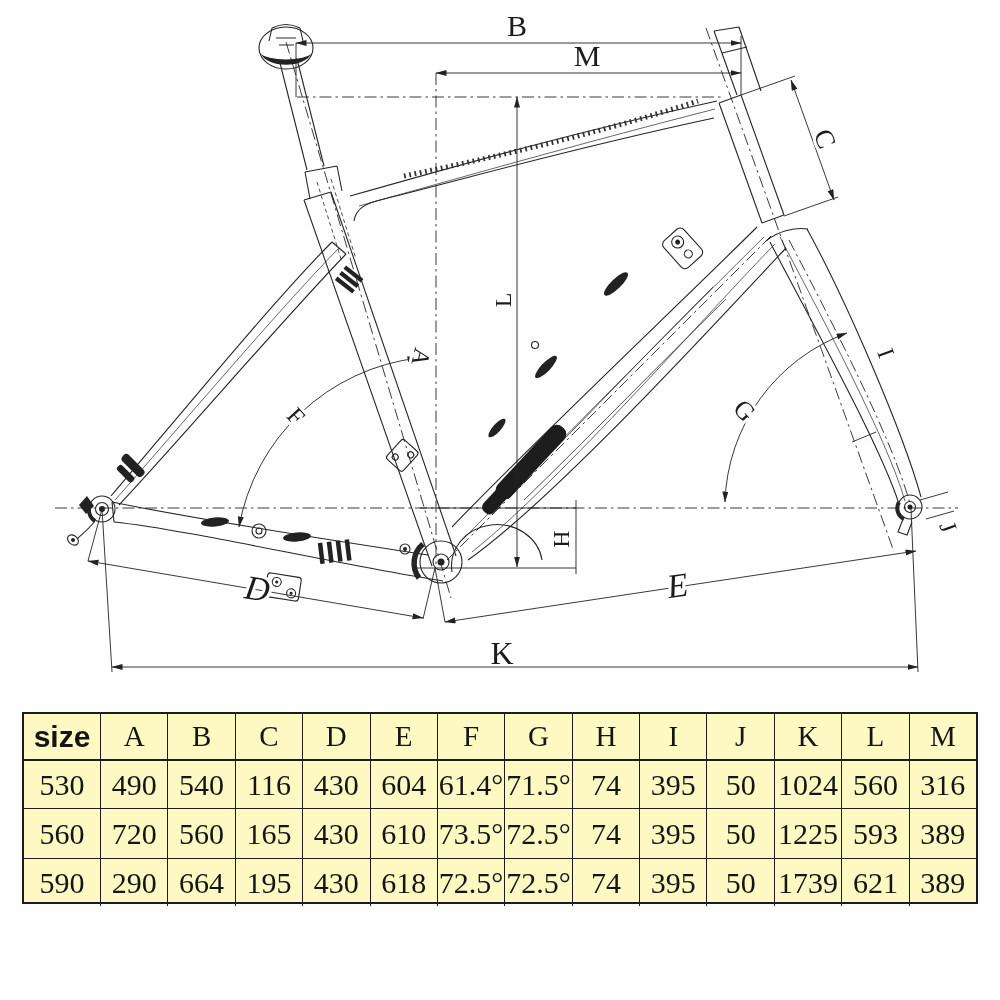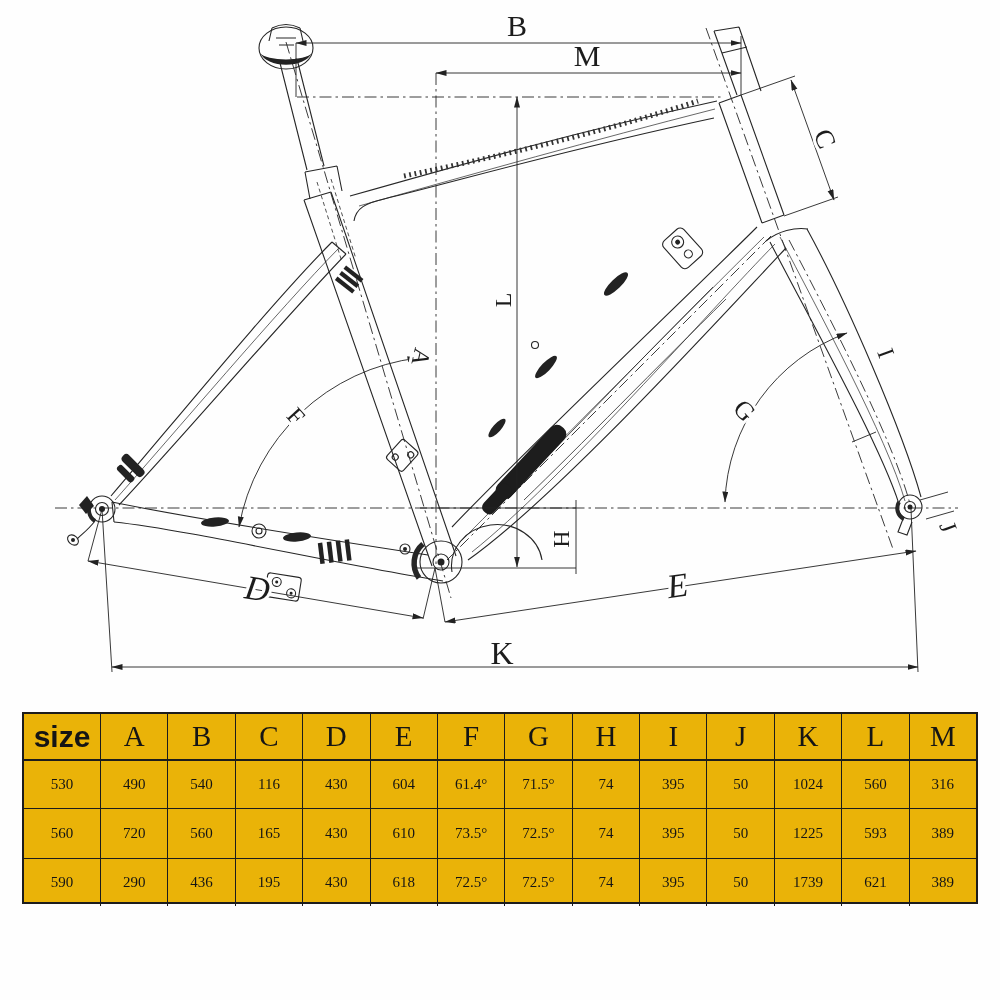--- a/index.html
+++ b/index.html
@@ -3,24 +3,24 @@
 <meta charset="utf-8">
 <style>
   html,body{margin:0;padding:0;background:#fff;}
   .stage{position:relative;width:1000px;height:1000px;background:#fefefe;overflow:hidden;
          font-family:"Liberation Serif",serif;color:#111;}
   svg text{fill:#1c1c1c;}
   .halo{stroke:#fefefe;stroke-width:6px;paint-order:stroke;}
   .tbl{position:absolute;left:22px;top:712px;width:956px;height:192px;
        display:grid;grid-template-columns:76px repeat(13,1fr);
        grid-template-rows:46px 48px 50px 48px;
-       border:2px solid #1c1c1c;background:#eab308;box-sizing:border-box;}
+       border:2px solid #1c1c1c;background:#fef9c3;box-sizing:border-box;}
   .c{display:flex;align-items:center;justify-content:center;
      border-left:1.4px solid #1c1c1c;border-top:1.4px solid #1c1c1c;
-     font-family:"Liberation Serif",serif;font-size:15px;color:#151515;
+     font-family:"Liberation Serif",serif;font-size:30px;color:#151515;
      overflow:hidden;white-space:nowrap;}
   .c.fc{border-left:none;}
   .c.hr{border-top:none;}
   .c.h{font-size:29px;border-bottom:1.6px solid #1c1c1c;}
   .c.sz{font-family:"Liberation Sans",sans-serif;font-weight:700;font-size:30px;}
 </style>
 </head>
 <body>
 
 <div class="stage">
@@ -276,21 +276,21 @@
   <div class="c">72.5°</div>
   <div class="c">74</div>
   <div class="c">395</div>
   <div class="c">50</div>
   <div class="c">1225</div>
   <div class="c">593</div>
   <div class="c">389</div>
 
   <div class="c fc">590</div>
   <div class="c">290</div>
-  <div class="c">436</div>
+  <div class="c">664</div>
   <div class="c">195</div>
   <div class="c">430</div>
   <div class="c">618</div>
   <div class="c">72.5°</div>
   <div class="c">72.5°</div>
   <div class="c">74</div>
   <div class="c">395</div>
   <div class="c">50</div>
   <div class="c">1739</div>
   <div class="c">621</div>

